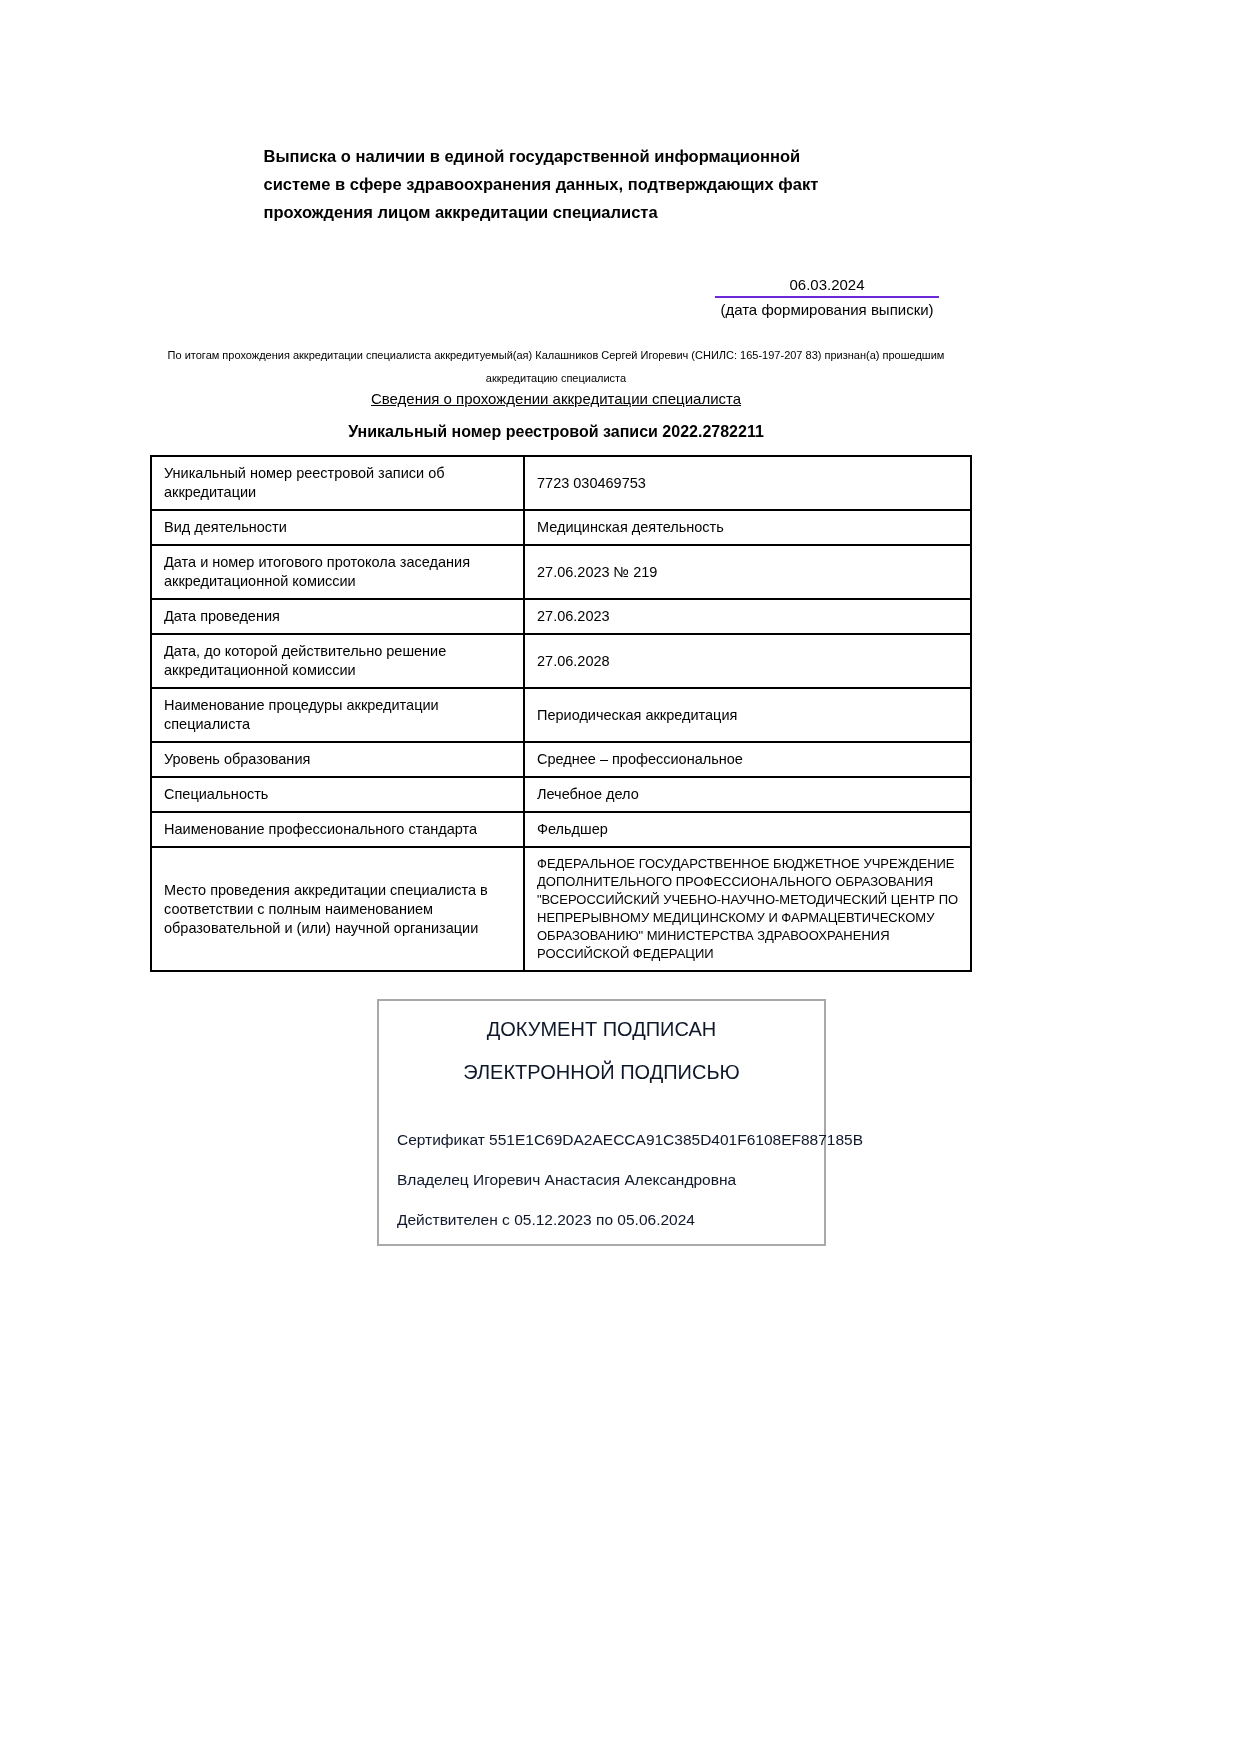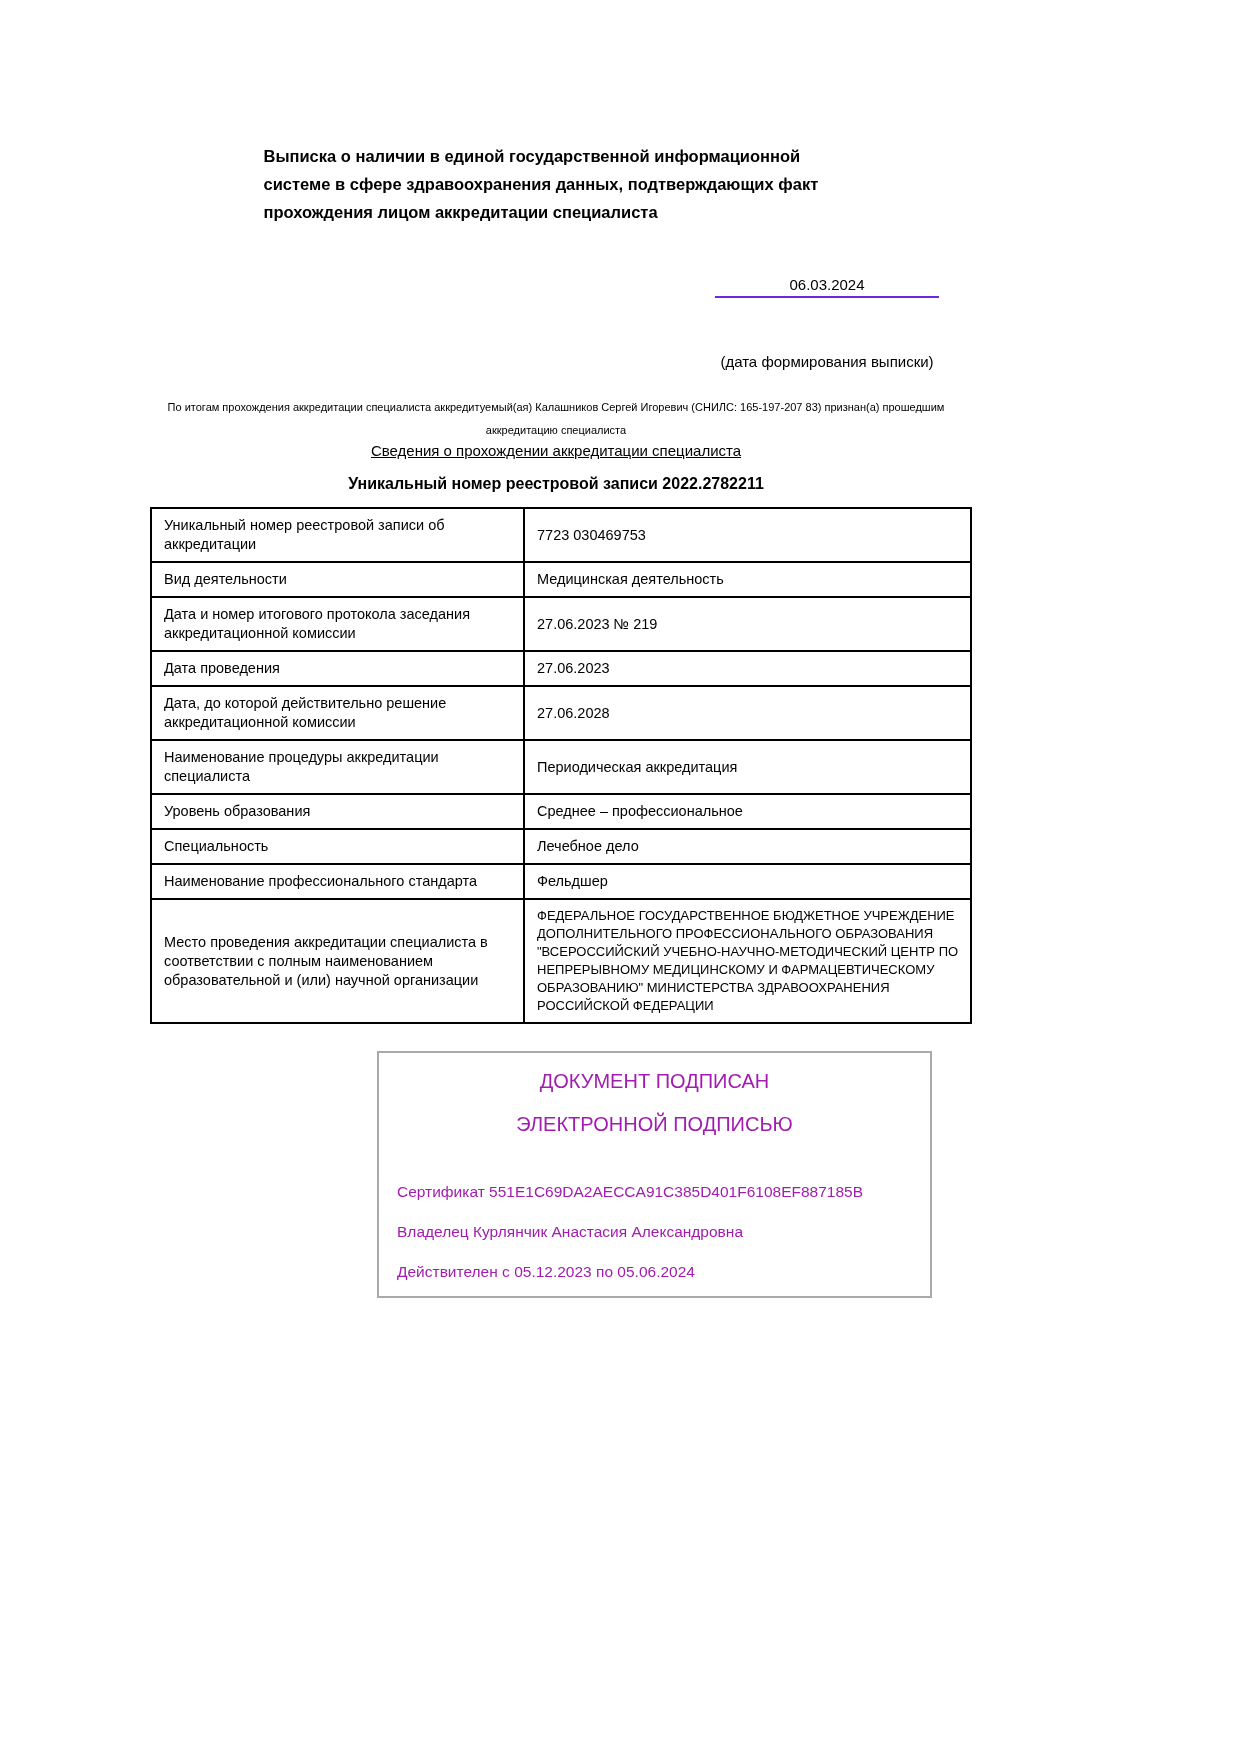--- a/index.html
+++ b/index.html
@@ -37,22 +37,21 @@
   }
   .date-value {
     display: block;
     line-height: 21px;
     border-bottom: 2px solid #6d28d9;
     padding: 0 4px 1px 4px;
   }
   .date-caption {
     display: block;
     line-height: 21px;
-    padding-top: 7px;
-    margin-top: 46px;
+    padding-top: 1px;
   }
   
   .intro-paragraph {
     margin-top: 24px;
     font-size: 11px;
     line-height: 23px;
     text-align: center;
   }
   
   .section-heading {
@@ -87,24 +86,24 @@
   .accreditation-table td.value-cell { width: 447px; padding-right: 10px; }
   .accreditation-table tr:last-child td.value-cell {
     font-size: 13px;
     line-height: 18px;
     padding-left: 12px;
   }
   
   .signature-box {
     margin-top: 27px;
     margin-left: 240px;
-    width: 555px;
+    width: 449px;
     height: 247px;
     border: 2px solid #a9a9a9;
-    color: #a21caf;
+    color: #0f172a;
     padding: 16px 18px 0 18px;
   }
   .sig-heading {
     display: block;
     text-align: center;
     font-size: 20px;
     line-height: 24px;
   }
   .sig-heading + .sig-heading { margin-top: 19px; }
   .sig-details { margin-top: 36px; }
@@ -185,18 +184,18 @@
       <td class="value-cell">ФЕДЕРАЛЬНОЕ ГОСУДАРСТВЕННОЕ БЮДЖЕТНОЕ УЧРЕЖДЕНИЕ ДОПОЛНИТЕЛЬНОГО ПРОФЕССИОНАЛЬНОГО ОБРАЗОВАНИЯ "ВСЕРОССИЙСКИЙ УЧЕБНО-НАУЧНО-МЕТОДИЧЕСКИЙ ЦЕНТР ПО НЕПРЕРЫВНОМУ МЕДИЦИНСКОМУ И ФАРМАЦЕВТИЧЕСКОМУ ОБРАЗОВАНИЮ" МИНИСТЕРСТВА ЗДРАВООХРАНЕНИЯ РОССИЙСКОЙ ФЕДЕРАЦИИ</td>
     </tr>
   </tbody>
   </table>
 
   <div class="signature-box">
     <span class="sig-heading">ДОКУМЕНТ ПОДПИСАН</span>
     <span class="sig-heading">ЭЛЕКТРОННОЙ ПОДПИСЬЮ</span>
     <div class="sig-details">
       <span class="sig-detail-line">Сертификат 551E1C69DA2AECCA91C385D401F6108EF887185B</span>
-      <span class="sig-detail-line">Владелец Курлянчик Анастасия Александровна</span>
+      <span class="sig-detail-line">Владелец Игоревич Анастасия Александровна</span>
       <span class="sig-detail-line">Действителен с 05.12.2023 по 05.06.2024</span>
     </div>
   </div>
 
 </div>
 
 </body></html>

